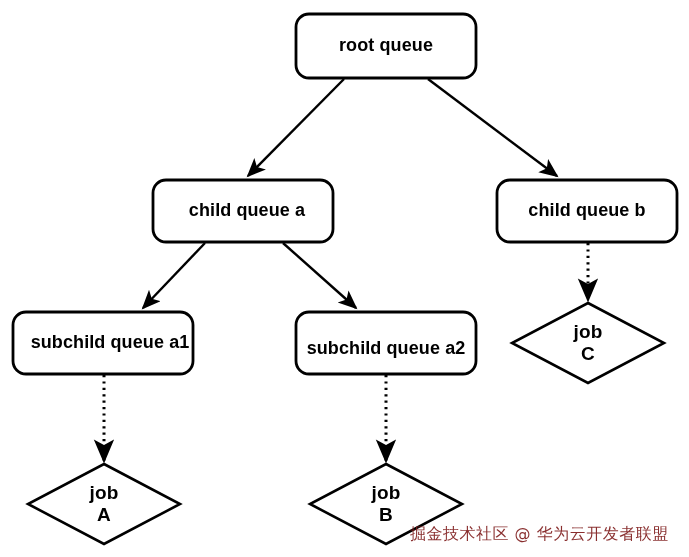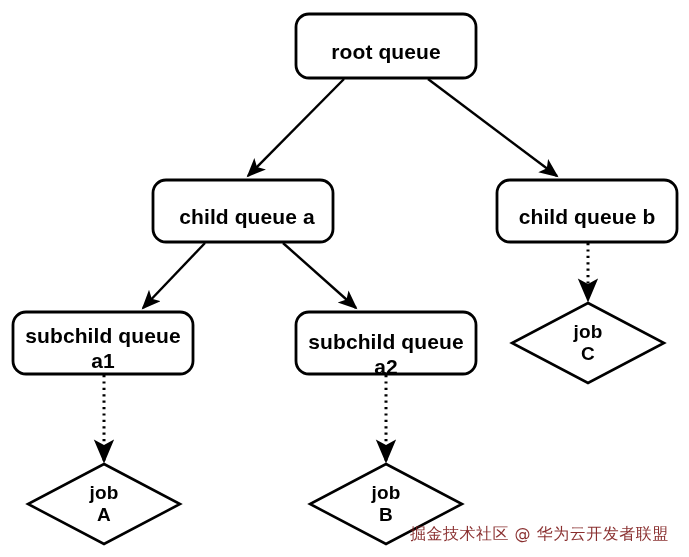--- a/index.html
+++ b/index.html
@@ -30,23 +30,22 @@
     align-items: center;
     justify-content: center;
     text-align: center;
     color: #000000;
     font-weight: bold;
     pointer-events: none;
     white-space: pre-line;
     line-height: 1.18;
   }
   .queue-label {
-    font-size: 21px;
+    font-size: 18px;
     letter-spacing: 0.1px;
-    margin-top: 6px;
   }
   .job-label {
     font-size: 19px;
     letter-spacing: 0.2px;
   }
   #watermark {
     position: absolute;
     left: 410px;
     top: 524px;
     font-size: 16px;
@@ -87,21 +86,21 @@
         <polygon points="588,303 664,343 588,383 512,343" stroke-width="2.6" fill="#ffffff" stroke="#000000"></polygon>
         <polygon points="104,464 180,504 104,544 28,504" stroke-width="2.6" fill="#ffffff" stroke="#000000"></polygon>
         <polygon points="386,464 462,504 386,544 310,504" stroke-width="2.6" fill="#ffffff" stroke="#000000"></polygon>
       </g>
   </svg>
 
   <div id="labels-layer">
       <div class="node-label queue-label" style="left: 296px; top: 14px; width: 180px; height: 64px;">root queue</div>
       <div class="node-label queue-label" style="left: 153px; top: 180px; width: 188px; height: 62px;">child queue a</div>
       <div class="node-label queue-label" style="left: 497px; top: 180px; width: 180px; height: 62px; border-radius: 28px;">child queue b</div>
-      <div class="node-label queue-label" style="left: 13px; top: 312px; width: 180px; height: 62px;">subchild queue a1</div>
+      <div class="node-label queue-label" style="left: 20px; top: 312px; width: 180px; height: 62px;">subchild queue a1</div>
       <div class="node-label queue-label" style="left: 296px; top: 312px; width: 180px; height: 74px;">subchild queue a2</div>
       <div class="node-label job-label" style="left: 512px; top: 303px; width: 152px; height: 80px;">job
 C</div>
       <div class="node-label job-label" style="left: 28px; top: 464px; width: 152px; height: 80px;">job
 A</div>
       <div class="node-label job-label" style="left: 310px; top: 464px; width: 152px; height: 80px;">job
 B</div>
     </div>
 
   <div id="watermark">掘金技术社区 @ 华为云开发者联盟</div>

